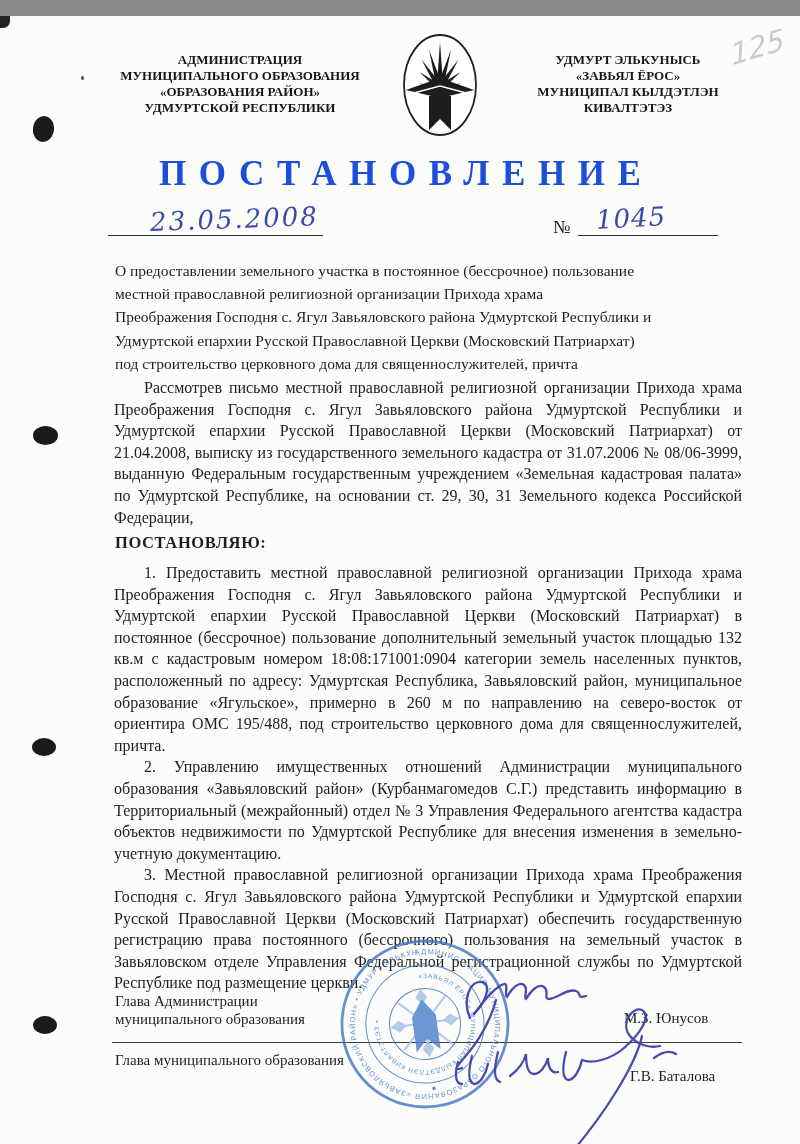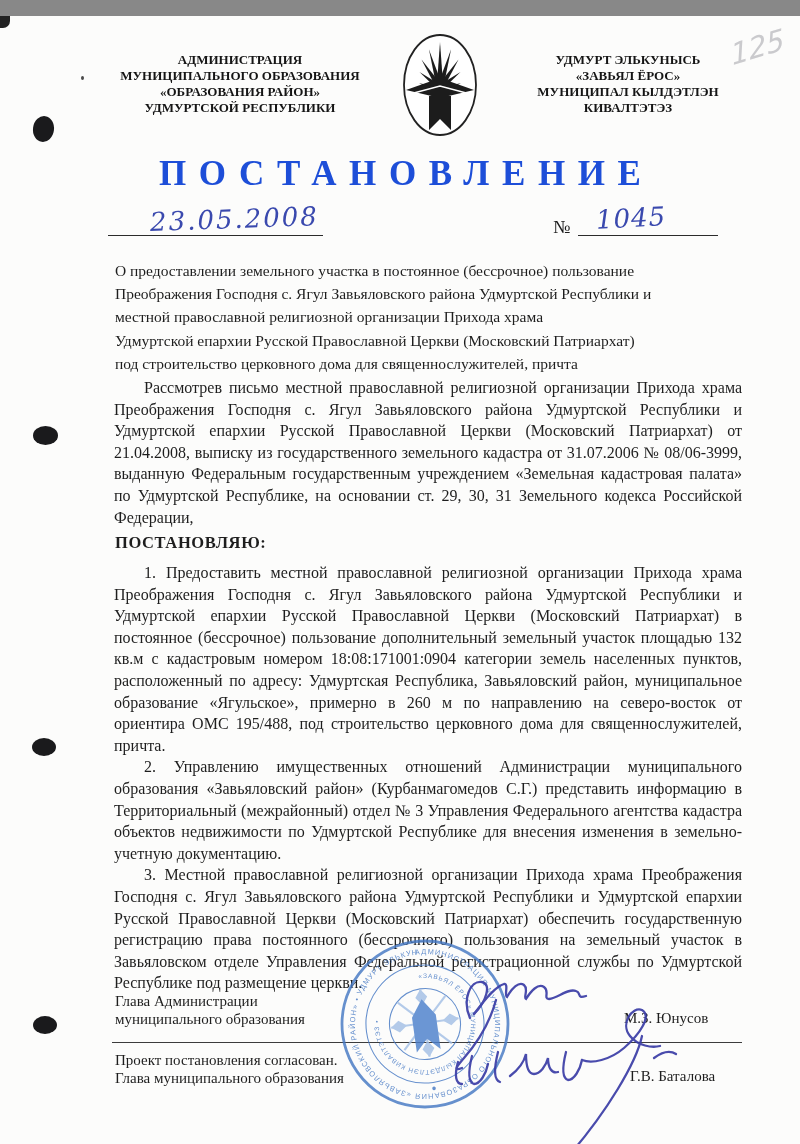--- a/index.html
+++ b/index.html
@@ -108,22 +108,22 @@
   <div class="abs doc-title">ПОСТАНОВЛЕНИЕ</div>
 
   <div class="abs hand date-hand">23.05.2008</div>
   <div class="abs date-line"></div>
   <div class="abs num-label">№</div>
   <div class="abs hand num-hand">1045</div>
   <div class="abs num-line"></div>
 
   <div class="abs subject">
     <div>О предоставлении земельного участка в постоянное (бессрочное) пользование</div>
+    <div>местной православной религиозной организации Прихода храма</div>
     <div>Преображения Господня с. Ягул Завьяловского района Удмуртской Республики и</div>
-    <div>местной православной религиозной организации Прихода храма</div>
     <div>Удмуртской епархии Русской Православной Церкви (Московский Патриархат)</div>
     <div>под строительство церковного дома для священнослужителей, причта</div>
   </div>
 
   <div class="abs para preamble">Рассмотрев письмо местной православной религиозной организации Прихода храма Преображения Господня с. Ягул Завьяловского района Удмуртской Республики и Удмуртской епархии Русской Православной Церкви (Московский Патриархат) от 21.04.2008, выписку из государственного земельного кадастра от 31.07.2006 № 08/06-3999, выданную Федеральным государственным учреждением «Земельная кадастровая палата» по Удмуртской Республике, на основании ст. 29, 30, 31 Земельного кодекса Российской Федерации,</div>
 
   <div class="abs resolve-head">ПОСТАНОВЛЯЮ:</div>
   <div class="abs para items">
     <p>1. Предоставить местной православной религиозной организации Прихода храма Преображения Господня с. Ягул Завьяловского района Удмуртской Республики и Удмуртской епархии Русской Православной Церкви (Московский Патриархат) в постоянное (бессрочное) пользование дополнительный земельный участок площадью 132 кв.м с кадастровым номером 18:08:171001:0904 категории земель населенных пунктов, расположенный по адресу: Удмуртская Республика, Завьяловский район, муниципальное образование «Ягульское», примерно в 260 м по направлению на северо-восток от ориентира ОМС 195/488, под строительство церковного дома для священнослужителей, причта.</p>
     <p>2. Управлению имущественных отношений Администрации муниципального образования «Завьяловский район» (Курбанмагомедов С.Г.) представить информацию в Территориальный (межрайонный) отдел № 3 Управления Федерального агентства кадастра объектов недвижимости по Удмуртской Республике для внесения изменения в земельно-учетную документацию.</p>
@@ -132,21 +132,20 @@
 
   <div class="abs sig-label sig1-title">
     <div>Глава Администрации</div>
     <div>муниципального образования</div>
   </div>
   <div class="abs sig1-name">М.З. Юнусов</div>
 
   <div class="abs divider"></div>
 
   <div class="abs sig-label sig2-title">
-    <div>Проект постановления согласован.</div>
     <div>Глава муниципального образования</div>
   </div>
   <div class="abs sig2-name">Г.В. Баталова</div>
 
   <svg class="abs stamp" width="170" height="170" viewBox="0 0 170 170">
     <defs>
       <path id="outerRing" d="M85,15 a70,70 0 1,1 -0.01,0" fill="none"></path>
       <path id="innerRing" d="M85,39 a46,46 0 1,1 -0.01,0" fill="none"></path>
     </defs>
     <circle cx="85" cy="85" r="83" fill="none" stroke="#4679c4" stroke-width="2.8"></circle>

